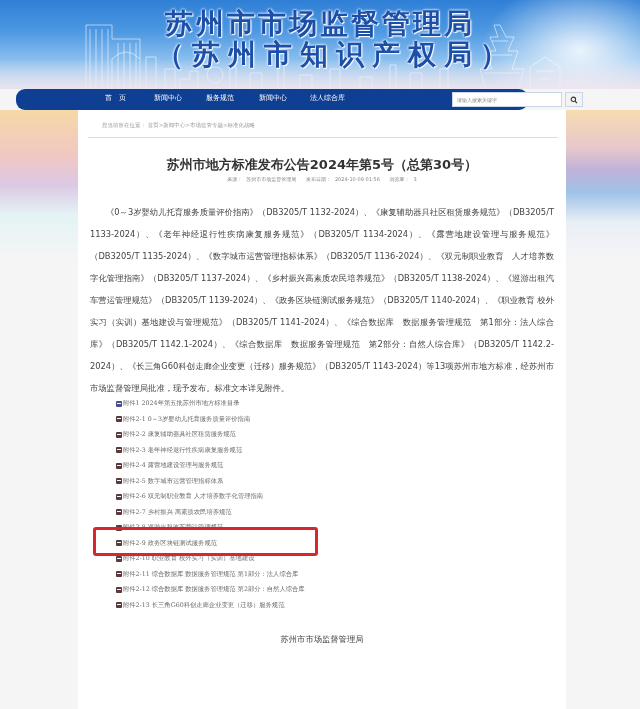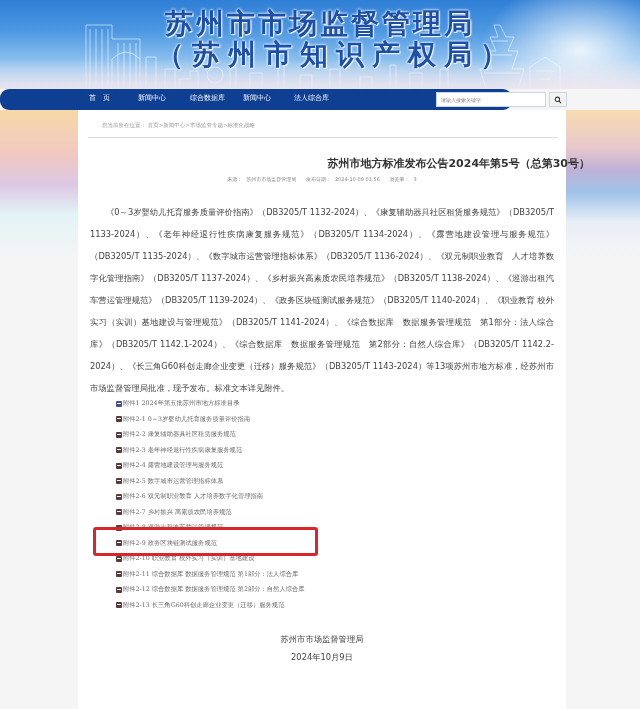--- a/index.html
+++ b/index.html
@@ -30,21 +30,21 @@
     position: absolute; left: 0; width: 640px; text-align: center;
     color: #1c4fa8; font-weight: bold;
     text-shadow: 0 0 2px #fff, 0 0 3px #fff, 1px 1px 0 #e8f2ff;
     letter-spacing: 3px;
   }
   .banner-title.l1 { top: 5px; font-size: 28px; }
   .banner-title.l2 { top: 36px; font-size: 28px; letter-spacing: 8px; padding-left: 32px; }
 
   
   .navbar {
-    position: absolute; left: 0; top: 89px; width: 512px; height: 21px;
+    position: absolute; left: 16px; top: 89px; width: 512px; height: 21px;
     background: #0e3f93;
     border-radius: 9px;
   }
   .nav-item {
     position: absolute; top: 4px; font-size: 7px; color: #fff; white-space: nowrap;
   }
   .search-box {
     position: absolute; left: 436px; top: 3px; width: 110px; height: 15px;
     background: #fff; border: 1px solid #c9d6ea;
     font-size: 5px; color: #888; padding: 4px 4px; white-space: nowrap;
@@ -72,22 +72,22 @@
     background: #fff;
   }
   .breadcrumb {
     position: absolute; left: 24px; top: 12px; font-size: 5.5px; color: #999; white-space: nowrap;
   }
   .bc-sep { color: #aaa; }
   .divider {
     position: absolute; left: 10px; top: 27px; width: 470px; height: 1px; background: #dcdcdc;
   }
   .doc-title {
-    position: absolute; left: 0; top: 46px; width: 488px; text-align: right;
-    font-size: 11px; font-weight: bold; color: #333; margin-left: 24px;
+    position: absolute; left: 0; top: 46px; width: 488px; text-align: center;
+    font-size: 13px; font-weight: bold; color: #333;
   }
   .meta {
     position: absolute; left: 0; top: 66px; width: 488px; text-align: center;
     font-size: 5px; color: #888; white-space: nowrap;
   }
   .meta span { margin: 0 2px; }
   .body-text {
     position: absolute; left: 12px; top: 91px; width: 464px;
     font-size: 8.3px; line-height: 22px; color: #444; text-indent: 16px;
     text-align: justify;
@@ -150,21 +150,21 @@
     </g>
   </svg>
   <div class="haze"></div>
   <div class="banner-title l1">苏州市市场监督管理局</div>
   <div class="banner-title l2">（苏州市知识产权局）</div>
 </div>
 
 <div class="navbar">
   <a class="nav-item" style="left:89px">首　页</a>
   <a class="nav-item" style="left:138px">新闻中心</a>
-  <a class="nav-item" style="left:190px">综合数据库</a>
+  <a class="nav-item" style="left:190px">服务规范</a>
   <a class="nav-item" style="left:243px">新闻中心</a>
   <a class="nav-item" style="left:294px">法人综合库</a>
   <div class="search-box">请输入搜索关键字</div>
   <div class="search-btn">
     <svg width="8" height="8" viewBox="0 0 10 10">
       <circle cx="4.2" cy="4.2" r="2.8" fill="none" stroke="#333" stroke-width="1.3"></circle>
       <line x1="6.3" y1="6.3" x2="8.8" y2="8.8" stroke="#333" stroke-width="1.4"></line>
     </svg>
   </div>
 </div>
@@ -244,15 +244,14 @@
       </a>
     <a class="att-item">
         <span class="att-icon"></span>
         <span>附件2-13 长三角G60科创走廊企业变更（迁移）服务规范</span>
       </a>
   </div>
 
   <div class="highlight-box"></div>
 
   <div class="signature org">苏州市市场监督管理局</div>
-  <div class="signature date">2024年10月9日</div>
   <div class="public-note">（此件公开发布）</div>
 </div>
 
 </body></html>

